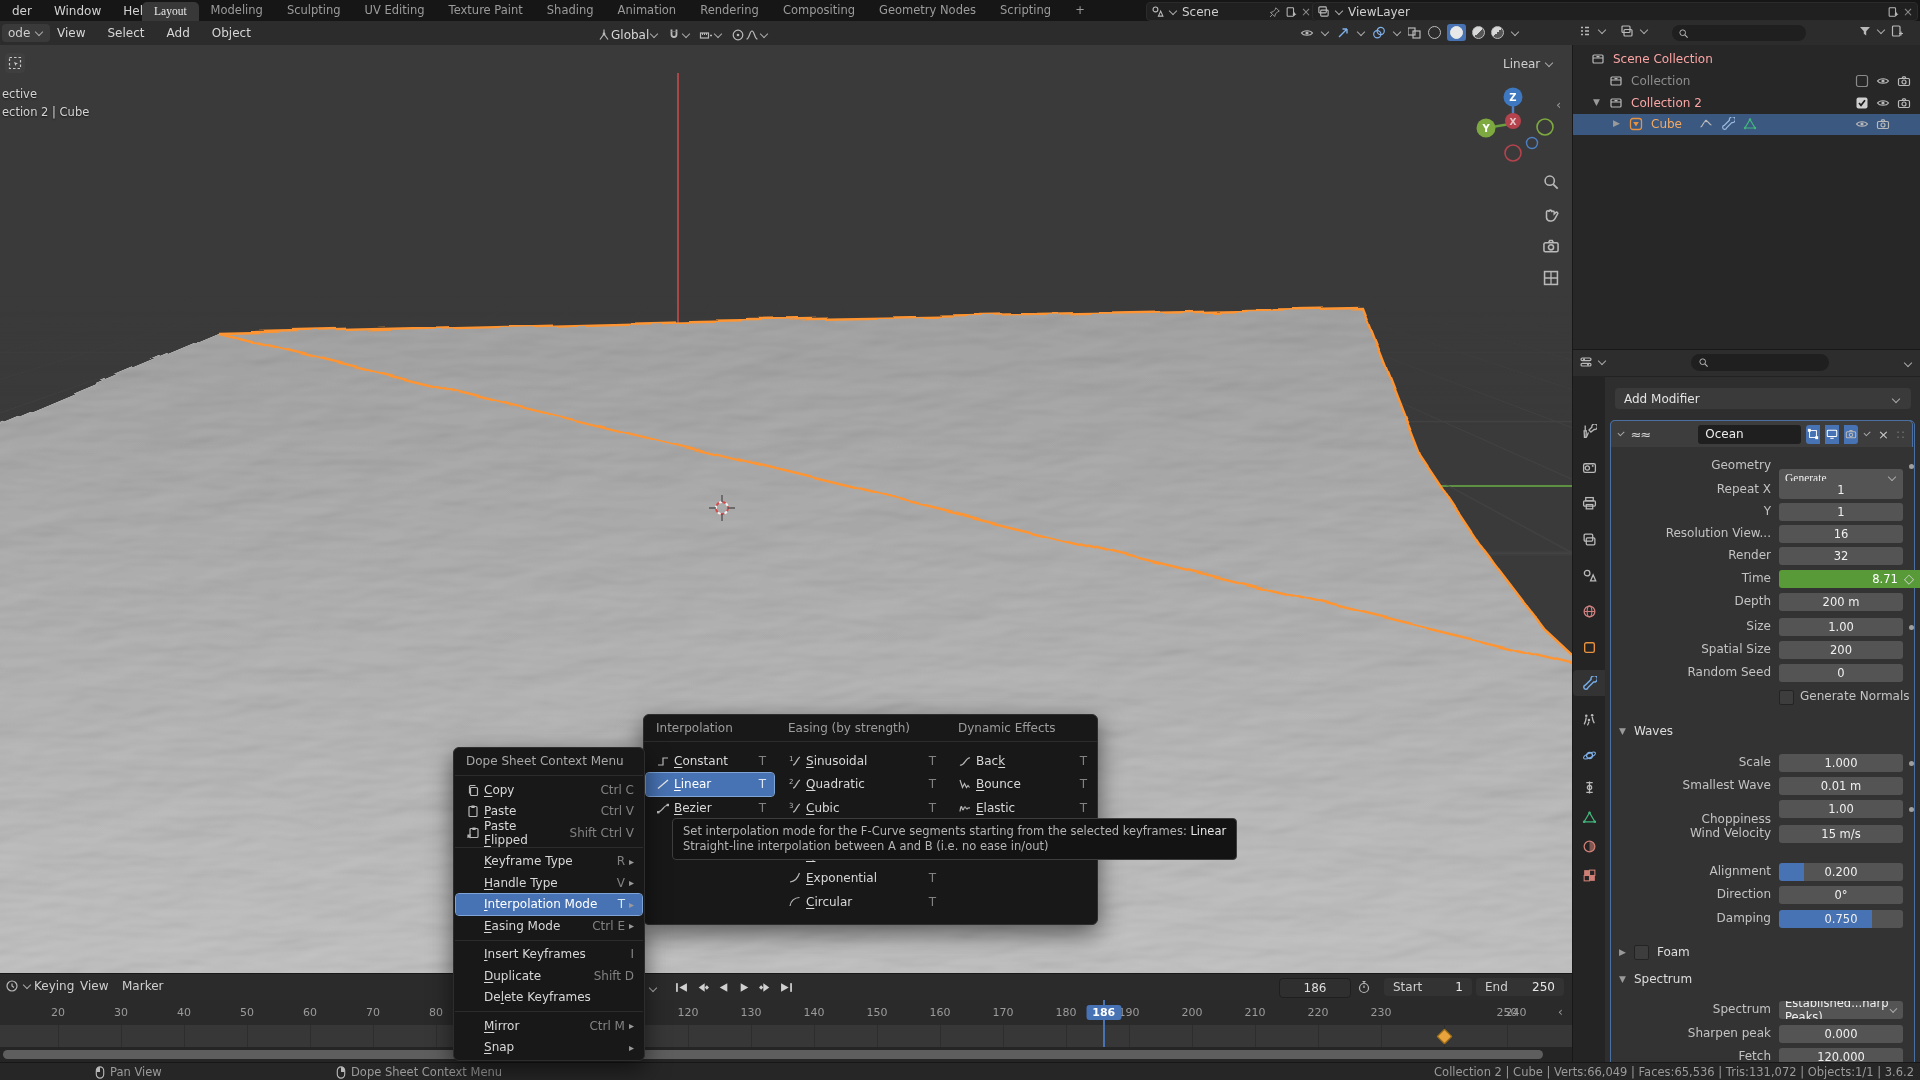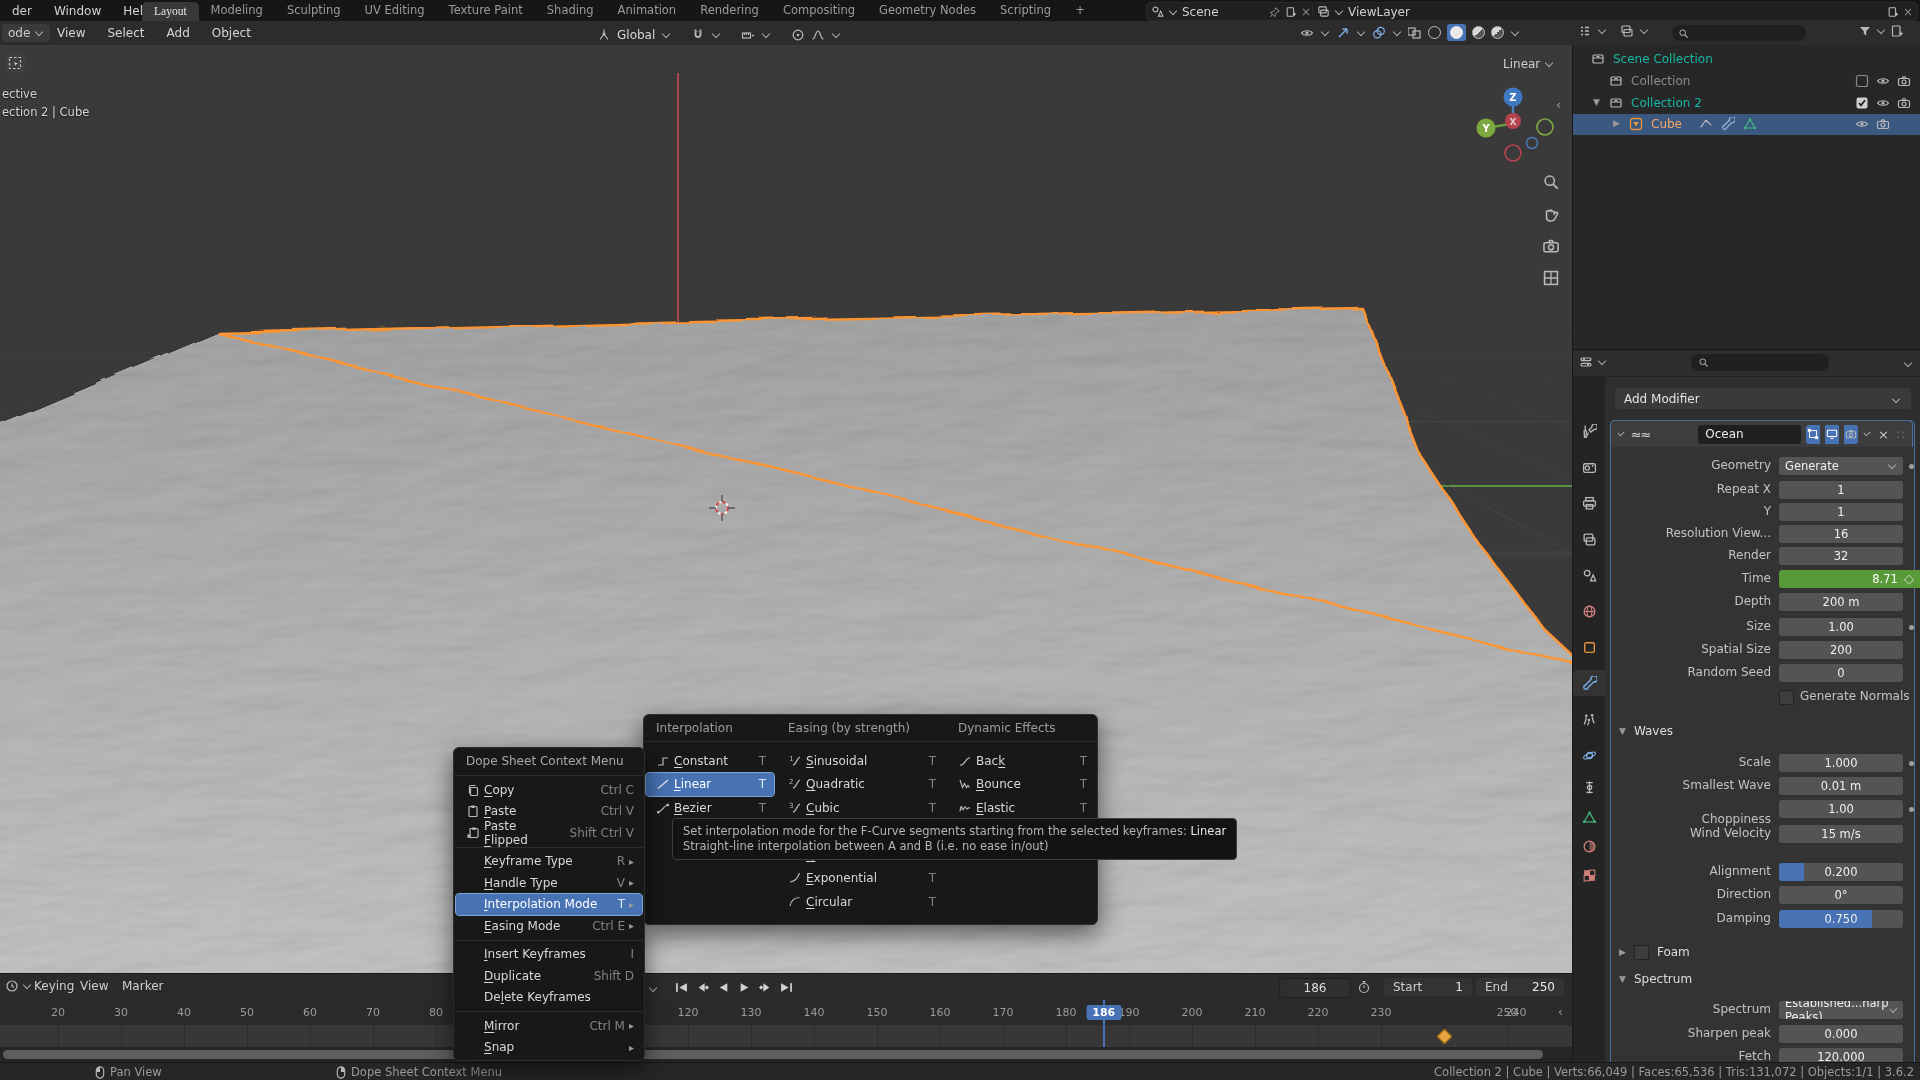--- a/index.html
+++ b/index.html
@@ -34,21 +34,21 @@
   #vp-gridfade{position:absolute;left:0;top:250px;width:1572px;height:130px;
     background:linear-gradient(#3a3a3a,rgba(58,58,58,0));}
   #axis-x{position:absolute;background:#a84747;width:2px;}
   #axis-y{position:absolute;background:#5d9141;height:2px;}
   .ovl{position:absolute;color:#d4d4d4;font-size:11.5px;text-shadow:0 1px 2px rgba(0,0,0,.7);}
   .vpbtn{position:absolute;width:22px;height:22px;color:#c9c9c9;}
   
   #outliner{position:absolute;left:1572px;top:45px;width:348px;height:304px;background:#272727;border-left:1px solid #181818;overflow:hidden;}
   .olrow{position:absolute;left:0;width:348px;height:21px;display:flex;align-items:center;}
   .olrow.sel{background:#3b5881;}
-  .olrow .lbl{margin-left:4px;color:#14b8a6;}
+  .olrow .lbl{margin-left:4px;color:#fca5a5;}
   .olrow.dim .lbl{color:#8d8d8d;}
   .olrow.sel .lbl{color:#f5a95f;}
   .olright{position:absolute;display:flex;gap:7px;left:282px;top:3px;}
   
   #properties{position:absolute;left:1572px;top:349px;width:348px;height:713px;background:#2e2e2e;border-left:1px solid #181818;border-top:1px solid #181818;overflow:hidden;}
   #props-header{position:absolute;left:0;top:0;width:348px;height:26px;background:#2d2d2d;border-bottom:1px solid #222;}
   #tabcol{position:absolute;left:0;top:26px;width:32px;height:687px;background:#242424;}
   .ptab{position:absolute;left:0;width:32px;height:26px;display:flex;align-items:center;justify-content:center;}
   .ptab.active{background:#333333;border-radius:4px 0 0 4px;}
   #addmod{position:absolute;left:42px;top:38px;width:296px;height:21px;background:#3a3a3a;border-radius:4px;color:#e3e3e3;display:flex;align-items:center;padding:0 9px;box-sizing:border-box;}
@@ -176,21 +176,21 @@
     <div class="hpill" style="position:absolute;left:2px;top:3px;">
       <span>ode</span>
         <span class="chev"></span>
     </div>
     <div id="vp-menus">
         <div class="hm">View</div>
         <div class="hm">Select</div>
         <div class="hm">Add</div>
         <div class="hm">Object</div>
       </div>
-    <div style="position:absolute;left:597px;top:7px;display:flex;align-items:center;gap:6px;">
+    <div style="position:absolute;left:597px;top:7px;display:flex;align-items:center;">
       <span class="ic" style="width:14px;height:14px;">
           <svg viewBox="0 0 14 14">
             <circle cx="7" cy="6" r="1.4" fill="#b9b9b9"></circle>
             <path d="M7,6 V1.5 M7,6 L3,11.5 M7,6 L11,11.5" stroke="#b9b9b9" stroke-width="1.2"></path>
           </svg>
         </span>
       <span style="color:#d6d6d6;">Global</span>
       <span class="chev"></span>
       <span style="width:8px;"></span>
       <span class="ic" style="width:14px;height:14px;">
@@ -681,21 +681,21 @@
             </svg>
           </span>
         </span>
       <span class="chev"></span>
       <span style="color:#c9c9c9;font-size:13px;padding:0 2px;">×</span>
       <span style="color:#777;letter-spacing:1px;">::</span>
     </div>
     <div id="props-rows">
         <div class="prow" style="top: 106px; left: 0px; width: 348px;">
           <span class="plabel" style="top: 2px;">Geometry</span>
-          <span class="pfield dd" style="top: 1px;">
+          <span class="pfield dd" style="top: 13px; font-family: Liberation Serif, serif;">
             <span class="val">Generate</span>
             <span class="chev"></span>
           </span>
           <span class="pdot"></span>
         </div>
         <div class="prow" style="top: 130px; left: 0px; width: 348px;">
           <span class="plabel" style="top: 2px;">Repeat X</span>
           <span class="pfield" style="top: 1px;">
             <span class="val">1</span>
           </span>

